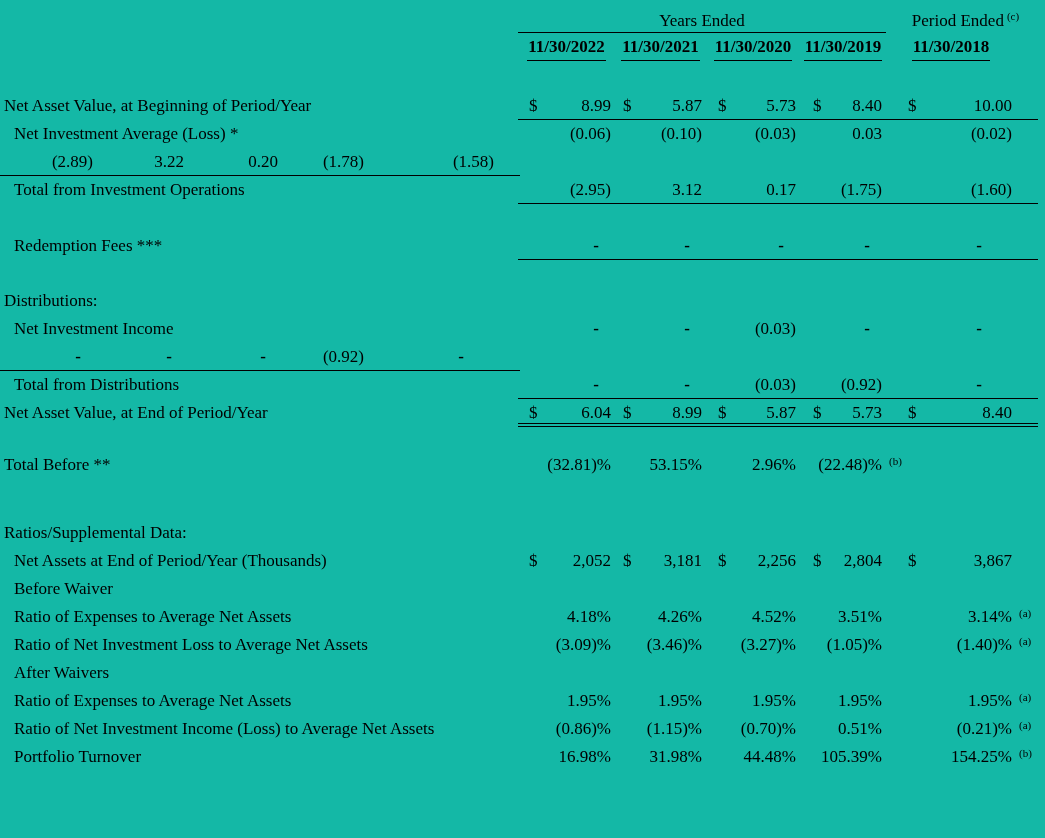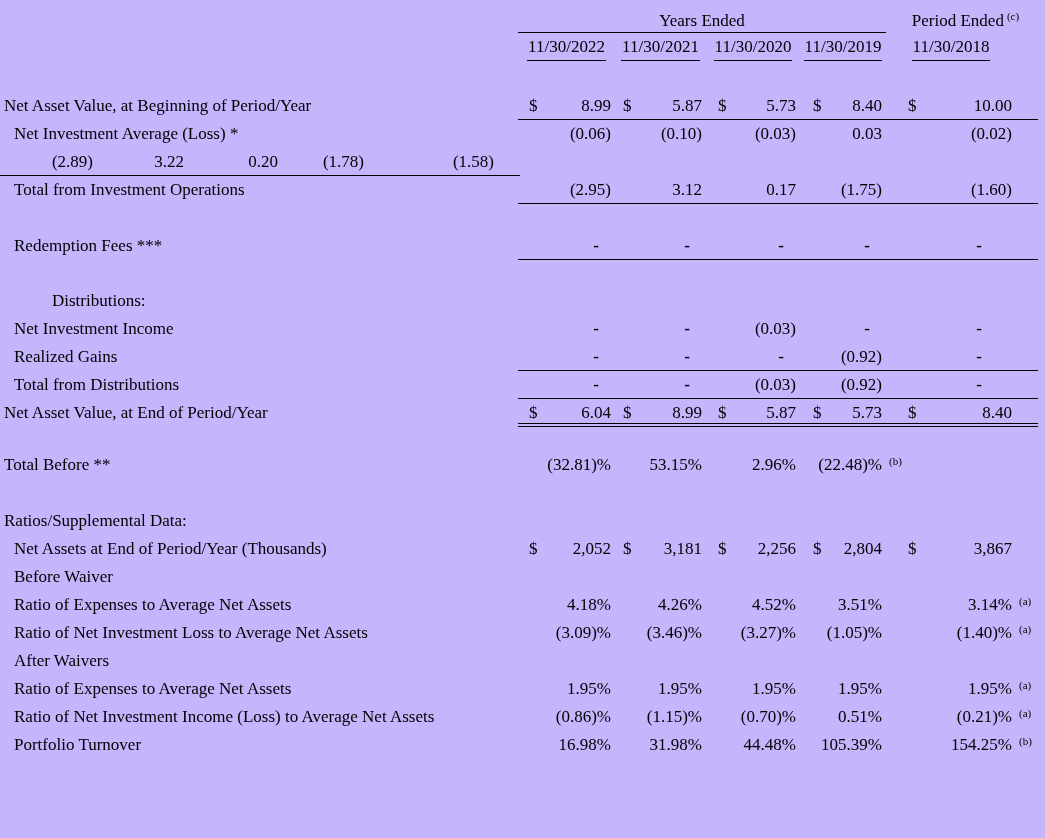--- a/index.html
+++ b/index.html
@@ -1,32 +1,32 @@
 <!DOCTYPE html>
 <html><head>
 <meta charset="utf-8">
 <style>
   html,body{margin:0;padding:0;background:#fff;}
   .page{
     position:relative;
     width:1045px;height:838px;
-    background:#c4b5fd;color:#000;
+    background:#14b8a6;color:#000;
     font-family:"Liberation Serif", serif;
     font-size:17px;
     overflow:hidden;
   }
   
   .hdr1{display:flex;margin-top:8px;height:25px;line-height:25px;}
   .lbl-spacer{width:518px;}
   .years-ended{width:368px;text-align:center;border-bottom:1px solid #000;box-sizing:border-box;}
   .period-ended{width:159px;text-align:center;white-space:nowrap;}
   .fsup{font-size:11px;position:relative;top:-6px;padding-left:3px;}
   .hdr2{display:flex;margin-top:3px;height:27px;}
   .hdr2 .dc{text-align:center;}
-  .hdr2 .dc span{display:inline-block;height:24px;line-height:22px;border-bottom:1px solid #000;padding:0 1px;}
+  .hdr2 .dc span{display:inline-block;height:24px;line-height:22px;border-bottom:1px solid #000;padding:0 1px;font-weight:bold;}
   .w1{width:97px;} .w2{width:91px;} .w3{width:94px;} .w4{width:86px;} .w5{width:130px;}
   
   #body{margin-top:29px;}
   .row{display:flex;height:28px;line-height:28px;}
   .row .label{width:518px;box-sizing:border-box;white-space:nowrap;}
   .ind0{padding-left:4px;} .ind1{padding-left:14px;} .ind2{padding-left:14px;}
   .vals{width:520px;display:flex;height:100%;box-sizing:border-box;}
   .vals.rule-single{border-bottom:1px solid #000;}
   .vals.rule-double{border-bottom:4px double #000;}
   .cell{position:relative;display:flex;justify-content:flex-end;box-sizing:border-box;padding-right:4px;white-space:nowrap;}
@@ -162,21 +162,21 @@
           </div>
           <div class="cell c4 w4">
             <span class="val dash">-</span>
           </div>
           <div class="cell c5 w5">
             <span class="val dash">-</span>
           </div>
           <div class="sup-cell"></div>
         </div>
       </div>
-      <div class="row" style="margin-top: 27px; padding-left: 48px;">
+      <div class="row" style="margin-top: 27px;">
         <div class="label ind0">Distributions:</div>
         <div class="vals">
           <div class="cell c1 w1"></div>
           <div class="cell c2 w2"></div>
           <div class="cell c3 w3"></div>
           <div class="cell c4 w4"></div>
           <div class="cell c5 w5"></div>
           <div class="sup-cell"></div>
         </div>
       </div>
@@ -195,21 +195,20 @@
           <div class="cell c4 w4">
             <span class="val dash">-</span>
           </div>
           <div class="cell c5 w5">
             <span class="val dash">-</span>
           </div>
           <div class="sup-cell"></div>
         </div>
       </div>
       <div class="row">
-        <div class="label ind1">Realized Gains</div>
         <div class="vals rule-single">
           <div class="cell c1 w1">
             <span class="val dash">-</span>
           </div>
           <div class="cell c2 w2">
             <span class="val dash">-</span>
           </div>
           <div class="cell c3 w3">
             <span class="val dash">-</span>
           </div>
@@ -280,21 +279,21 @@
           </div>
           <div class="cell c3 w3">
             <span class="val">2.96%</span>
           </div>
           <div class="cell c4 w4">
             <span class="val">(22.48)%</span>
           </div>
           <div class="sup-cell">(b)</div>
         </div>
       </div>
-      <div class="row" style="margin-top: 28px; flex-direction: column;">
+      <div class="row" style="margin-top: 40px; flex-direction: column;">
         <div class="label ind0">Ratios/Supplemental Data:</div>
         <div class="vals">
           <div class="cell c1 w1"></div>
           <div class="cell c2 w2"></div>
           <div class="cell c3 w3"></div>
           <div class="cell c4 w4"></div>
           <div class="cell c5 w5"></div>
           <div class="sup-cell"></div>
         </div>
       </div>

